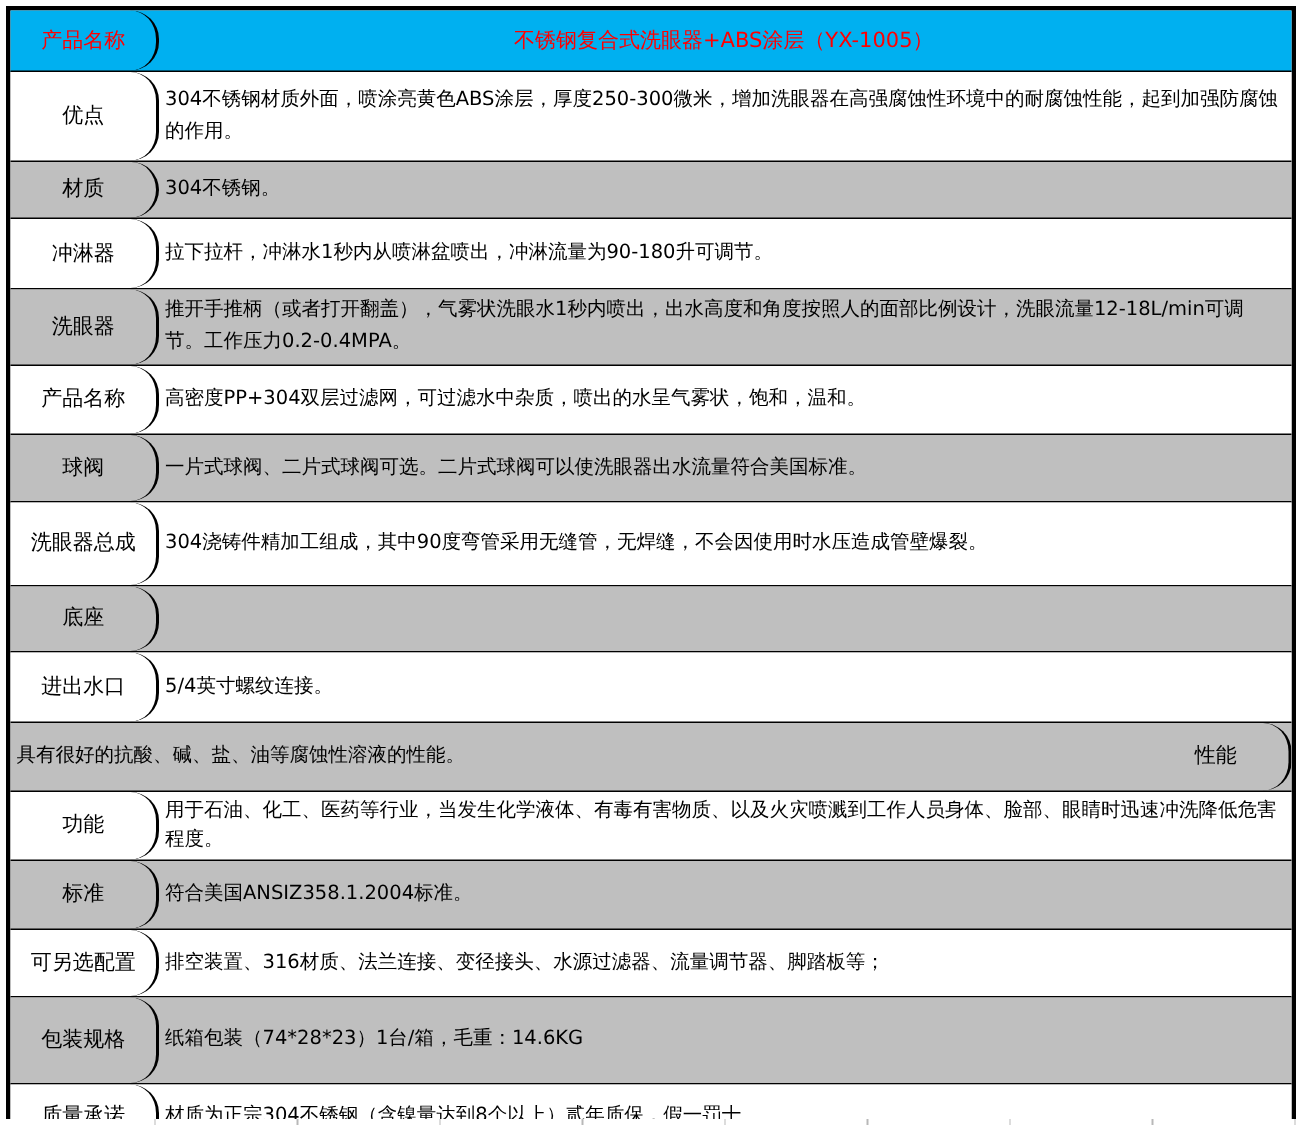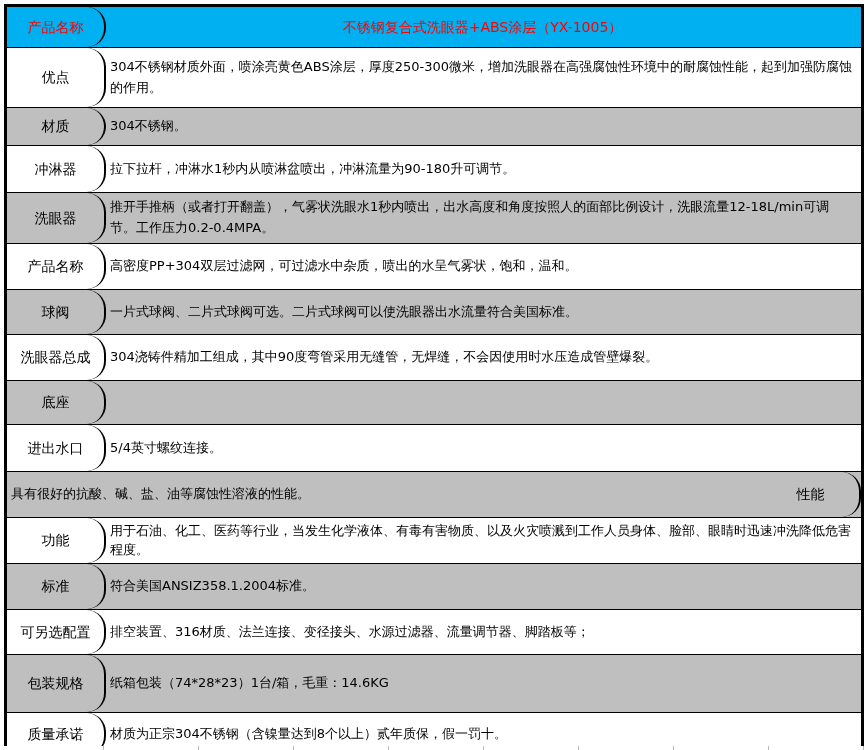--- a/index.html
+++ b/index.html
@@ -119,21 +119,21 @@
     <div class="row" style="height:46px">
       <div class="cell label">产品名称</div>
       <div class="cell value">高密度PP+304双层过滤网，可过滤水中杂质，喷出的水呈气雾状，饱和，温和。</div>
     </div>
 
     <div class="row alt" style="height:45px">
       <div class="cell label">球阀</div>
       <div class="cell value">一片式球阀、二片式球阀可选。二片式球阀可以使洗眼器出水流量符合美国标准。</div>
     </div>
 
-    <div class="row" style="height:46px">
+    <div class="row" style="height:56px">
       <div class="cell label">洗眼器总成</div>
       <div class="cell value">304浇铸件精加工组成，其中90度弯管采用无缝管，无焊缝，不会因使用时水压造成管壁爆裂。</div>
     </div>
 
     <div class="row alt" style="height:44px">
       <div class="cell label">底座</div>
     </div>
 
     <div class="row" style="height:47px">
       <div class="cell label">进出水口</div>

